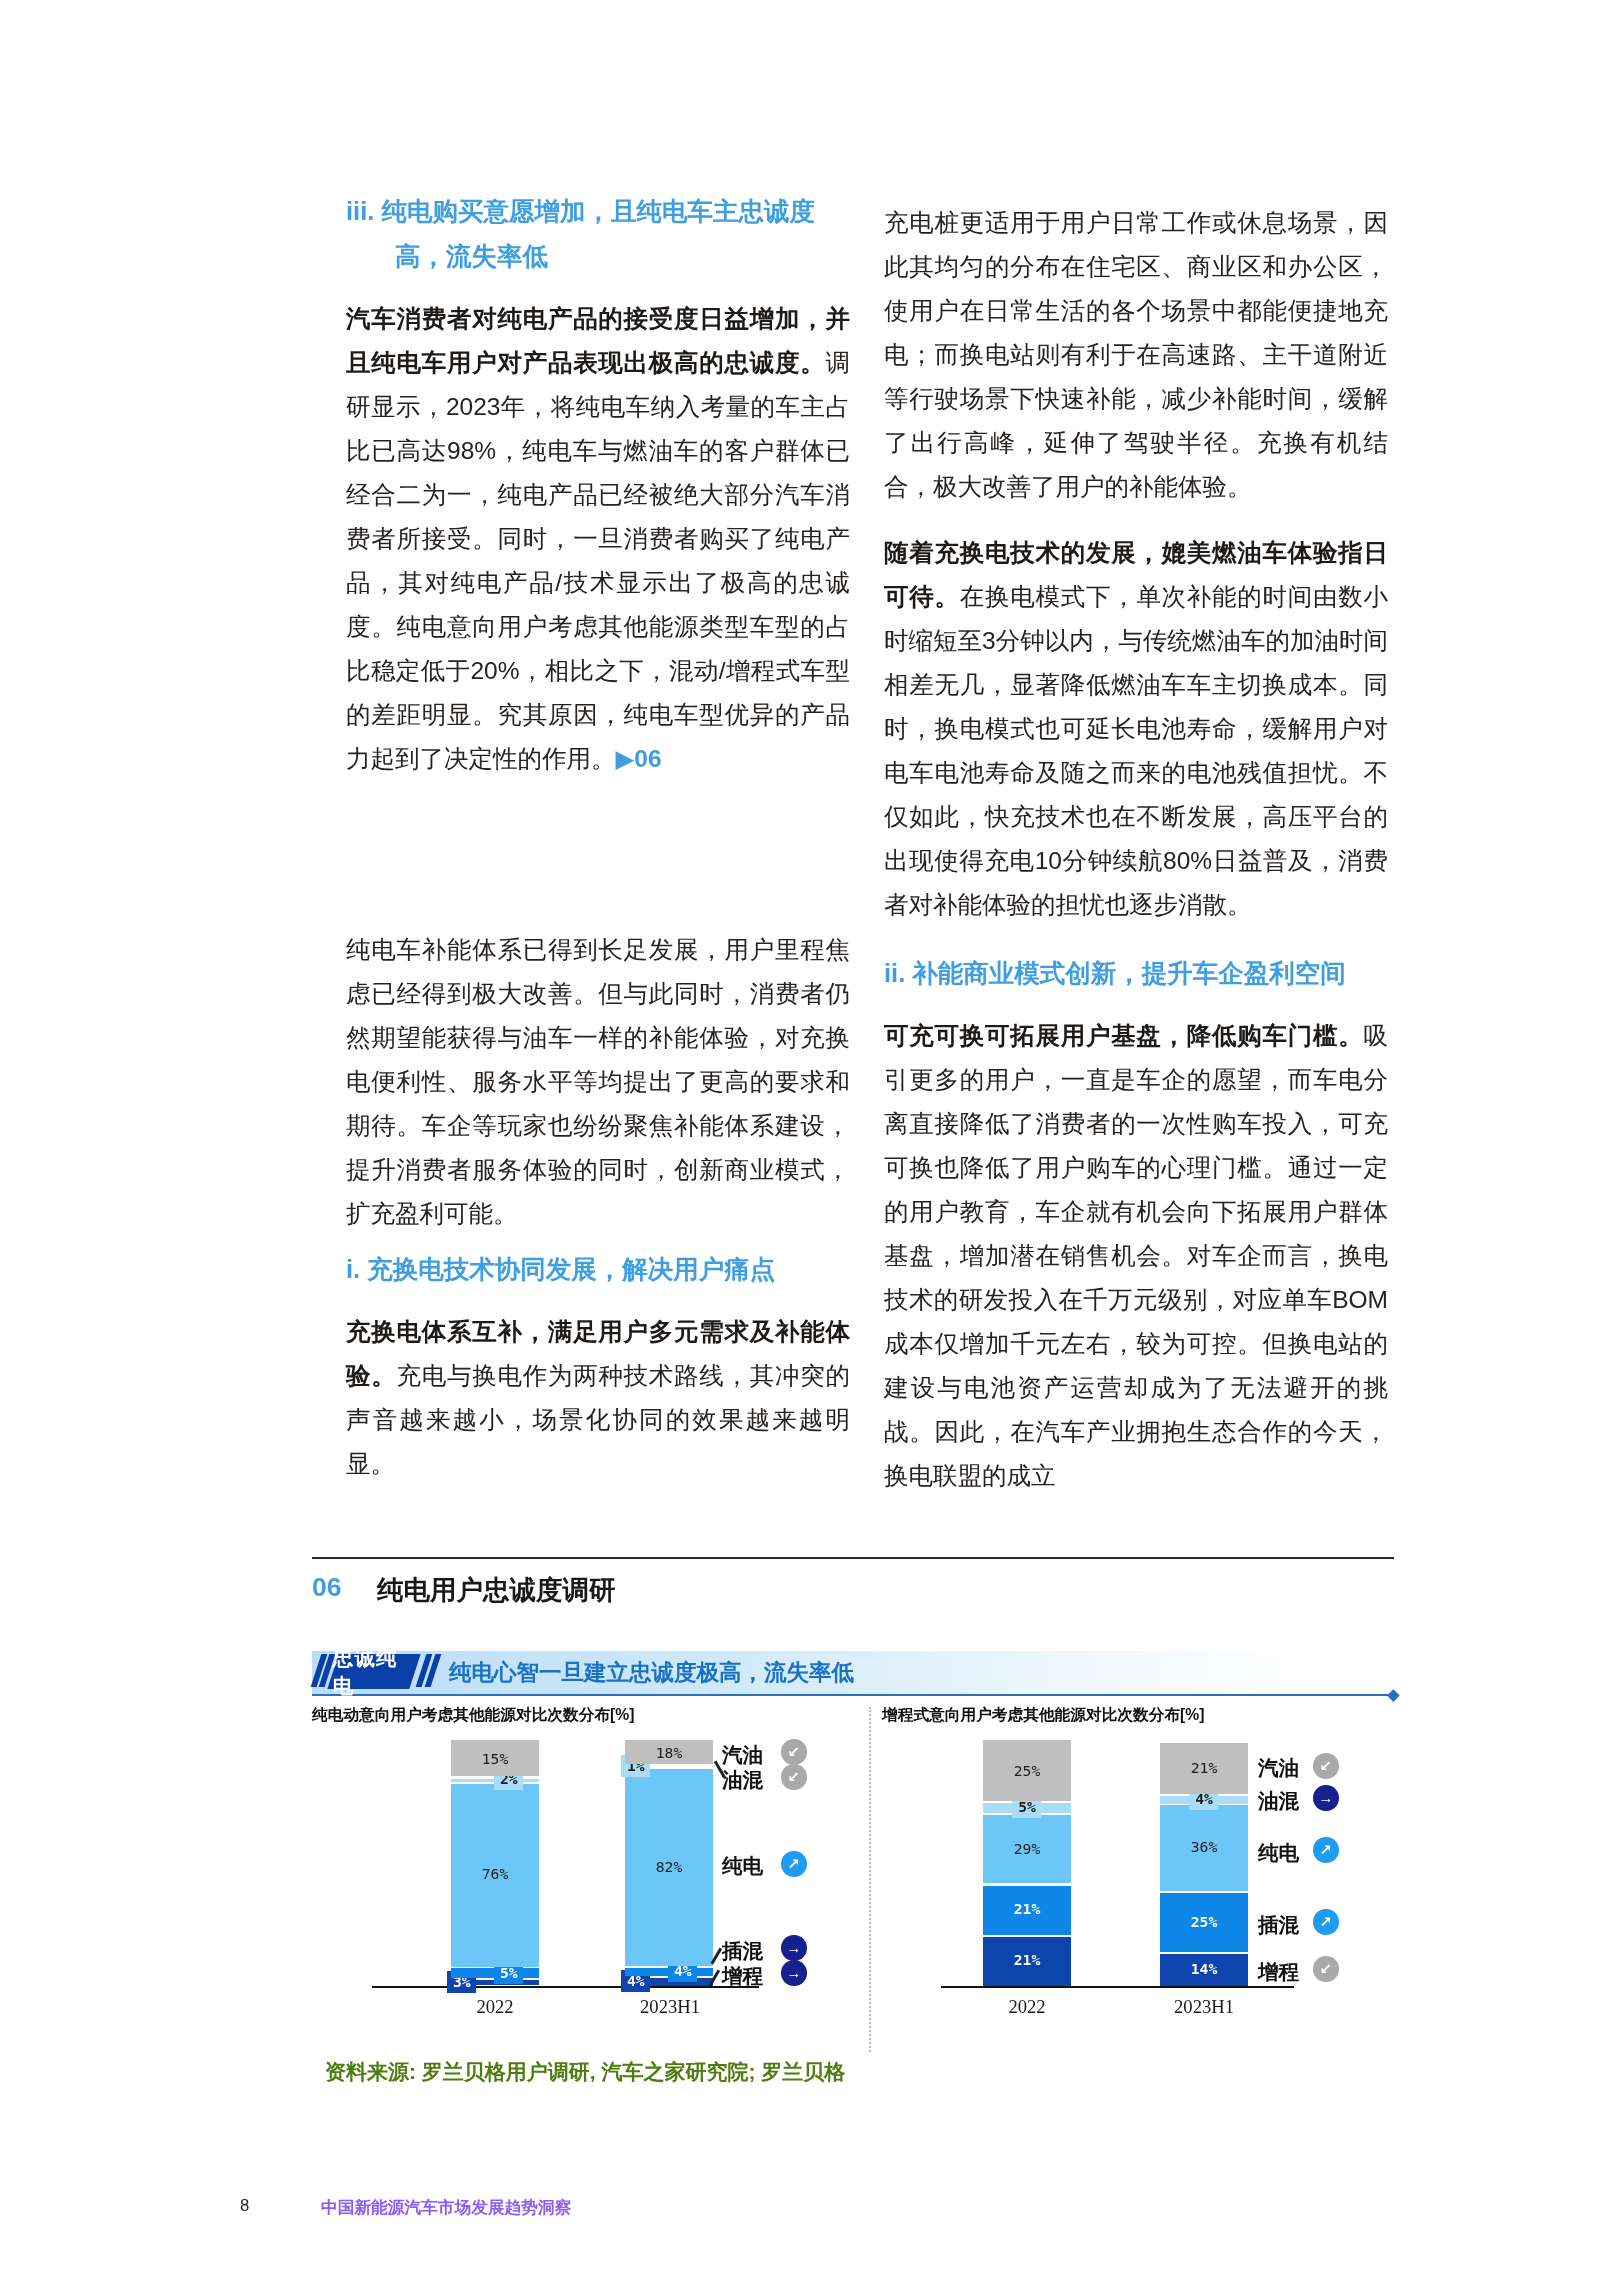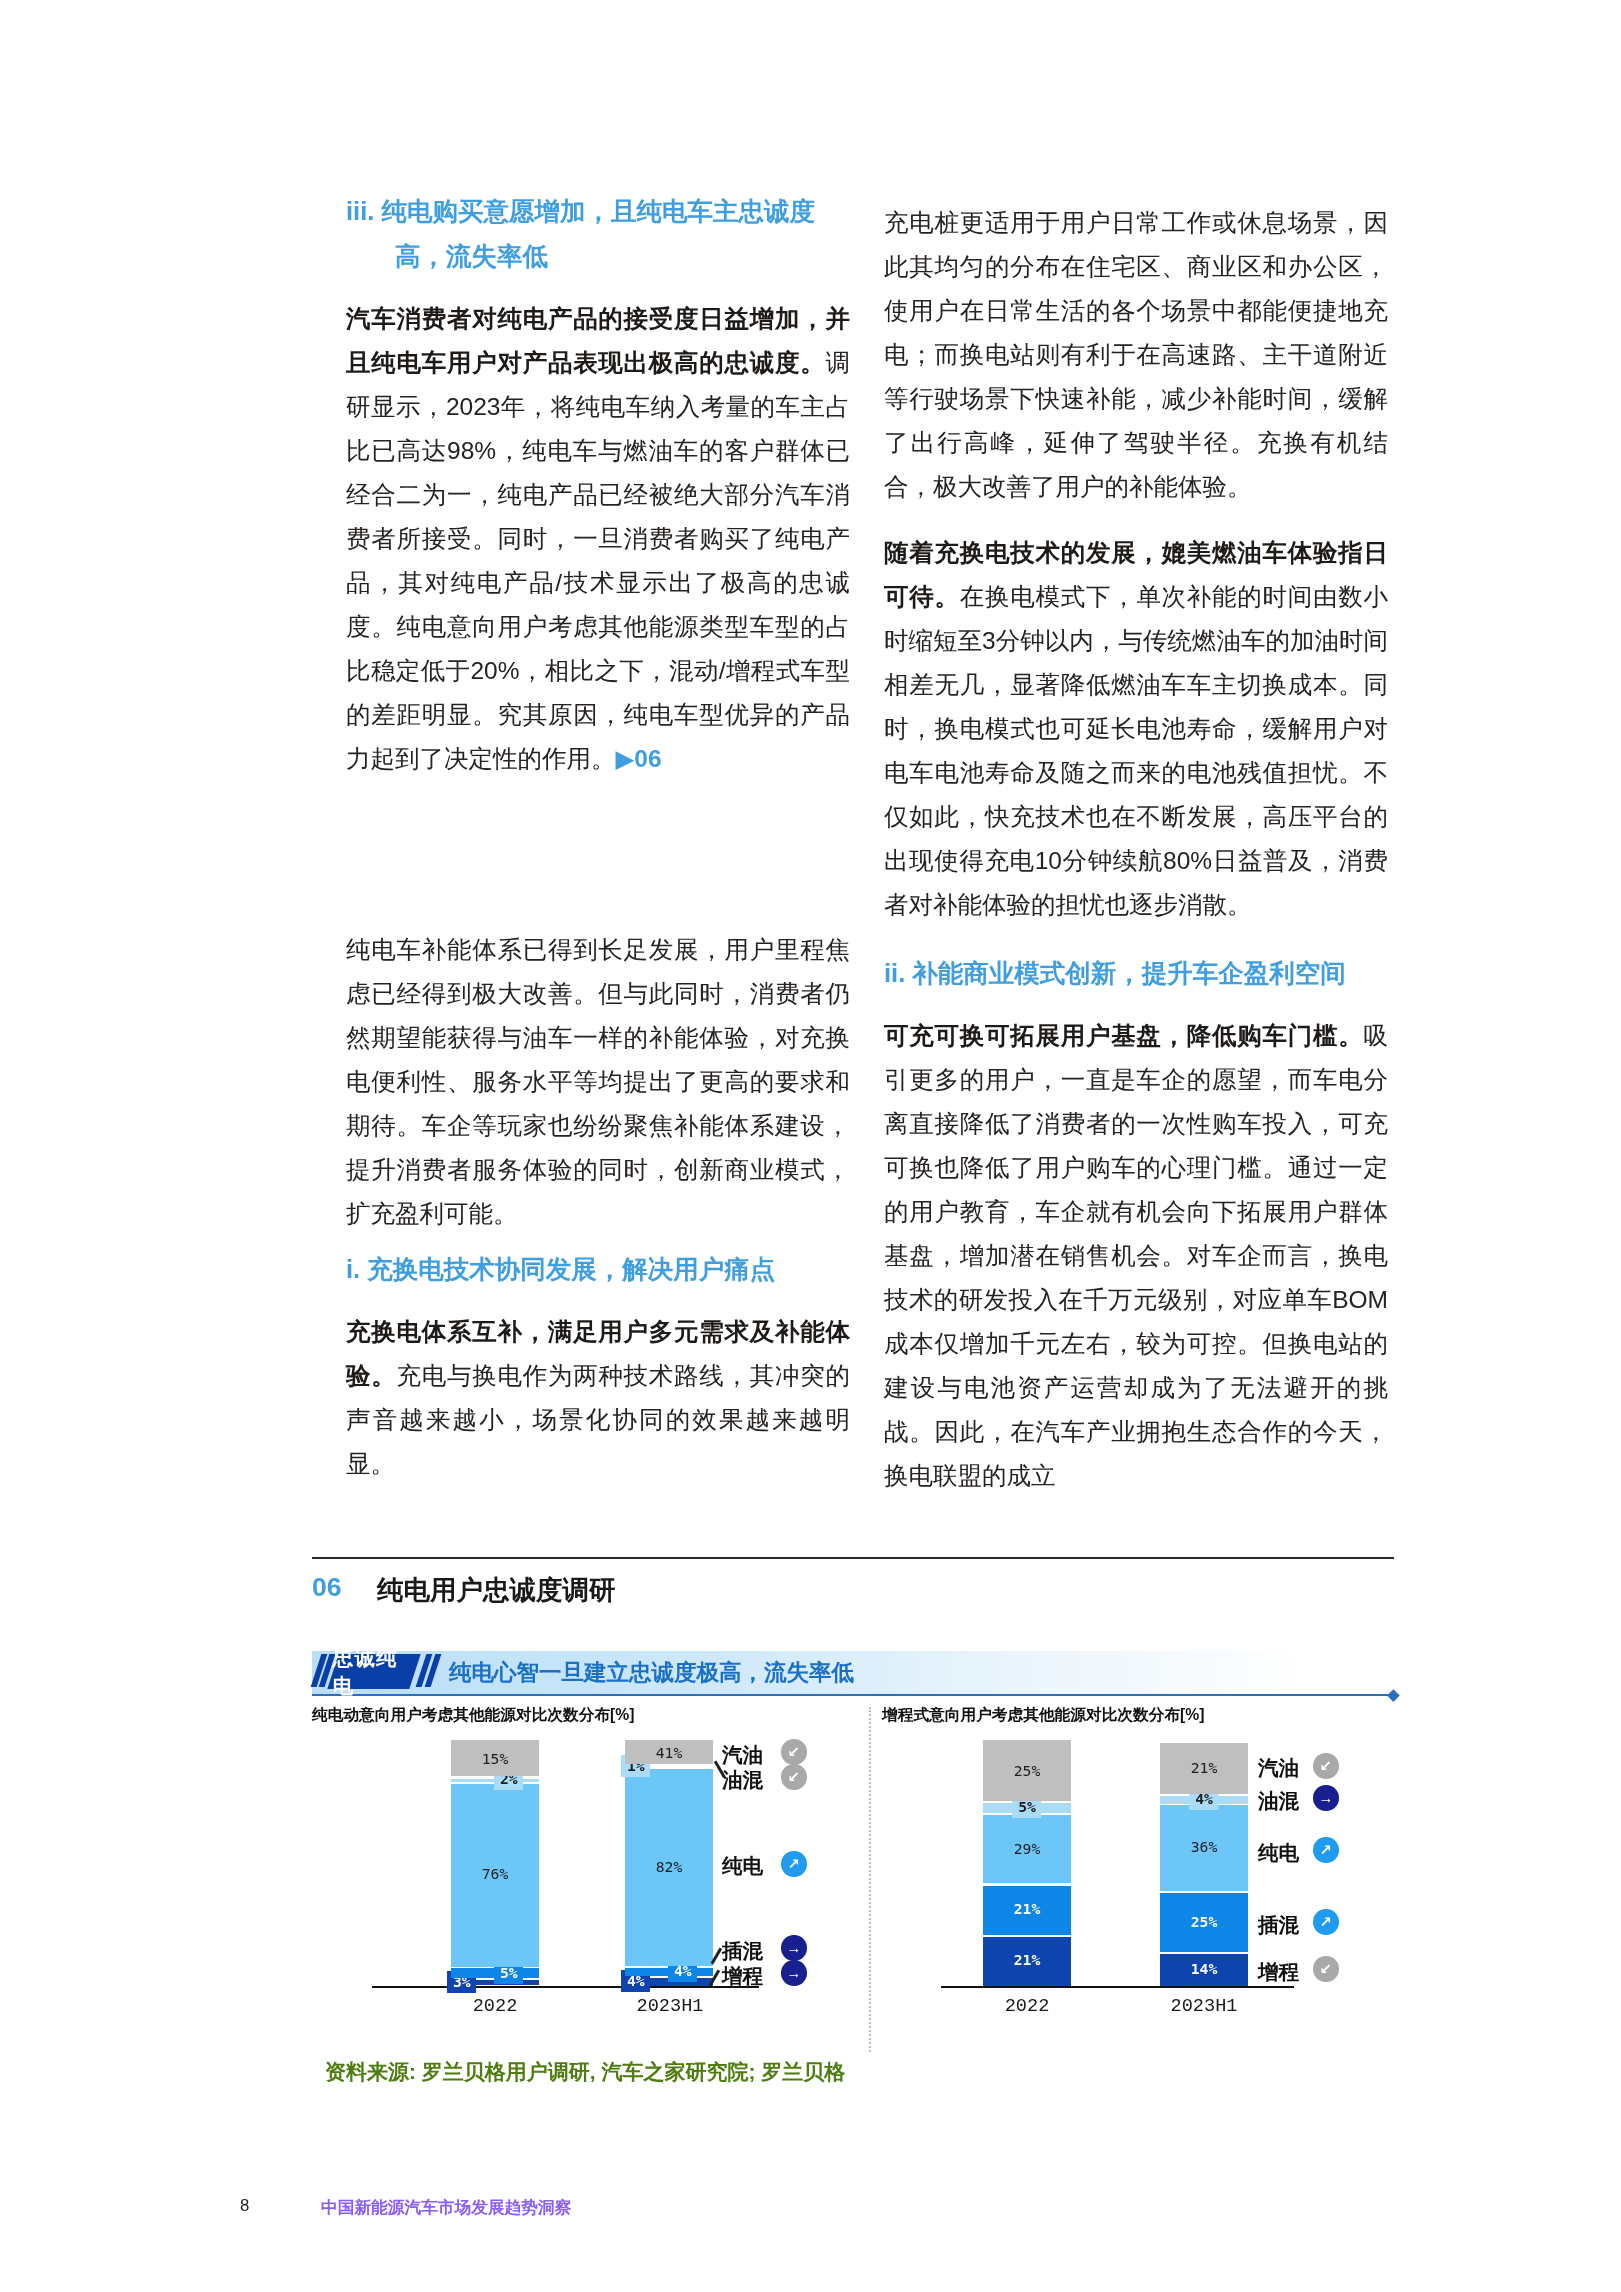--- a/index.html
+++ b/index.html
@@ -26,21 +26,21 @@
          display:flex;align-items:center;justify-content:center;}
   #badge span{transform:skewX(18deg);color:#fff;font-weight:bold;font-size:20.6px;letter-spacing:1px;}
   #banner-headline{color:#1a70c4;font-weight:bold;font-size:22.5px;line-height:43px;}
   .subtitle{font-weight:bold;font-size:15.7px;color:#111;}
   .axis{height:2px;background:#111;}
   .seg{position:absolute;}
   .bar-label{position:absolute;width:88px;text-align:center;font-family:"DejaVu Sans Mono",monospace;
              font-size:14.7px;line-height:19.6px;}
   .chip{position:absolute;height:21.6px;line-height:21.6px;padding:0 5.9px;font-family:"DejaVu Sans Mono",monospace;
         font-size:14.7px;font-weight:bold;text-align:center;}
-  .cat{position:absolute;width:118px;text-align:center;font-family:Liberation Mono, monospace;
+  .cat{position:absolute;width:118px;text-align:center;font-family:Liberation Serif, serif;
        font-size:18.6px;color:#1a1a1a;}
   .lg-label{position:absolute;font-weight:bold;font-size:20.6px;color:#111;}
   .lg-icon{position:absolute;width:25.5px;height:25.5px;border-radius:50%;color:#fff;
            display:flex;align-items:center;justify-content:center;font-size:14.7px;font-weight:bold;}
   .connector{position:absolute;width:2.9px;height:17.6px;background:#222;}
   #divider{border-left:2px dotted #bdbdbd;width:0;}
   #source{font-size:21px;color:#4d7c0f;font-weight:bold;}
   .footer-num{font-size:16.7px;color:#222;}
   .footer-title{font-size:16.7px;font-weight:bold;color:#8b5cf6;}
 </style>
@@ -114,21 +114,21 @@
       <div class="cat" style="left: 436px; top: 1996px;">2022</div>
       <div class="seg" style="left: 625px; top: 1976px; width: 88px; height: 9.7px; background: rgb(14, 68, 174); box-shadow: rgb(255, 255, 255) 0px 2px 0px inset;"></div>
       <div class="chip" style="top: 1970px; background: rgb(14, 68, 174); color: rgb(255, 255, 255); left: 621px;">4%</div>
       <div class="seg" style="left: 625px; top: 1966px; width: 88px; height: 9.7px; background: rgb(13, 134, 232); box-shadow: rgb(255, 255, 255) 0px 2px 0px inset;"></div>
       <div class="chip" style="top: 1960px; background: rgb(13, 134, 232); color: rgb(255, 255, 255); left: 668px;">4%</div>
       <div class="seg" style="left: 625px; top: 1767px; width: 88px; height: 199px; background: rgb(108, 198, 248); box-shadow: rgb(255, 255, 255) 0px 2px 0px inset;"></div>
       <div class="bar-label" style="left: 625px; top: 1857px; color: rgb(29, 29, 29);">82%</div>
       <div class="seg" style="left: 625px; top: 1765px; width: 88px; height: 2.4px; background: rgb(170, 220, 248); box-shadow: rgb(255, 255, 255) 0px 2px 0px inset;"></div>
       <div class="chip" style="top: 1755px; background: rgb(170, 220, 248); color: rgb(29, 29, 29); left: 621px;">1%</div>
       <div class="seg" style="left: 625px; top: 1740px; width: 88px; height: 24px; background: rgb(191, 191, 191);"></div>
-      <div class="bar-label" style="left: 625px; top: 1743px; color: rgb(29, 29, 29);">41%</div>
+      <div class="bar-label" style="left: 625px; top: 1743px; color: rgb(29, 29, 29);">18%</div>
       <div class="cat" style="left: 611px; top: 1996px;">2023H1</div>
       <div class="lg-label" style="left: 722px; top: 1741px;">汽油</div>
       <div class="lg-icon" style="left: 781px; top: 1739px; background: rgb(169, 169, 169);">↙</div>
       <div class="lg-label" style="left: 722px; top: 1766px;">油混</div>
       <div class="lg-icon" style="left: 781px; top: 1764px; background: rgb(169, 169, 169);">↙</div>
       <div class="lg-label" style="left: 722px; top: 1852px;">纯电</div>
       <div class="lg-icon" style="left: 781px; top: 1851px; background: rgb(31, 155, 242);">↗</div>
       <div class="lg-label" style="left: 722px; top: 1937px;">插混</div>
       <div class="lg-icon" style="left: 781px; top: 1935px; background: rgb(24, 31, 142);">→</div>
       <div class="lg-label" style="left: 722px; top: 1962px;">增程</div>

